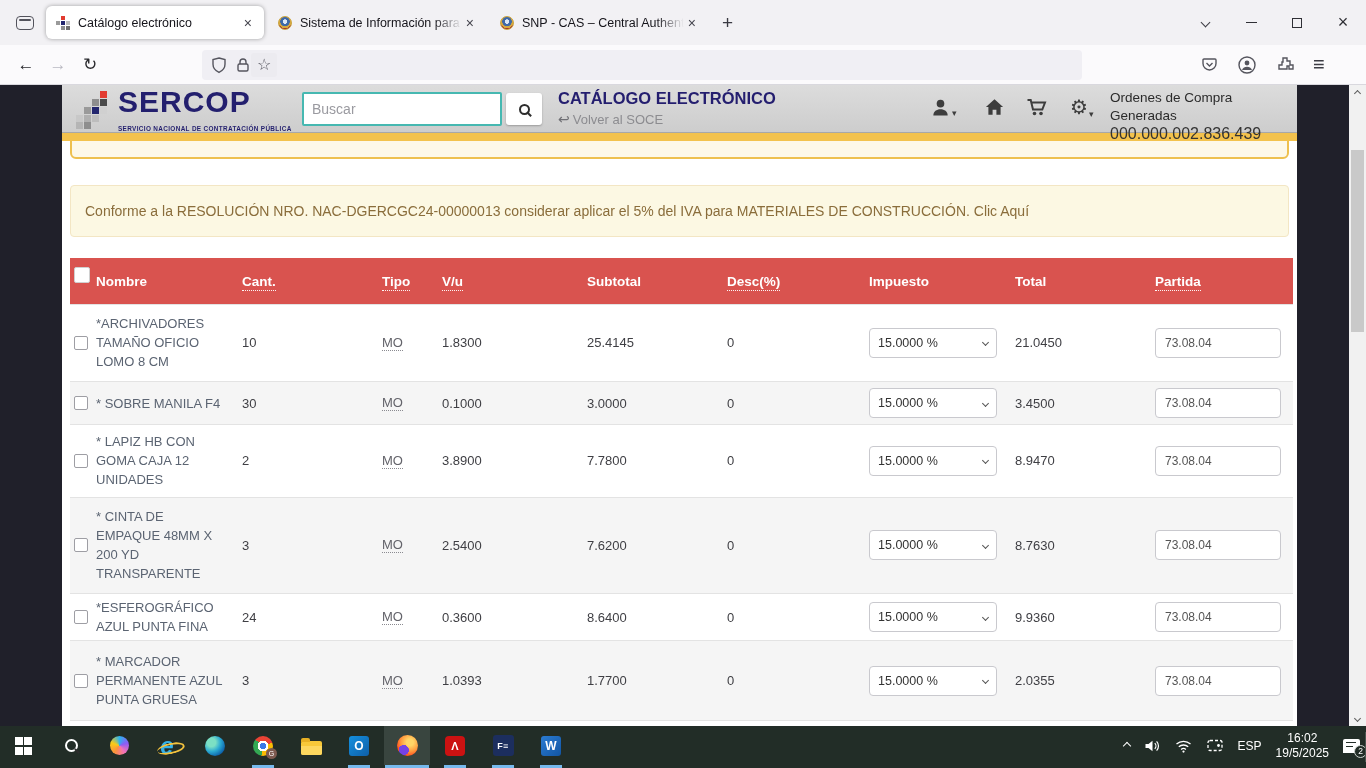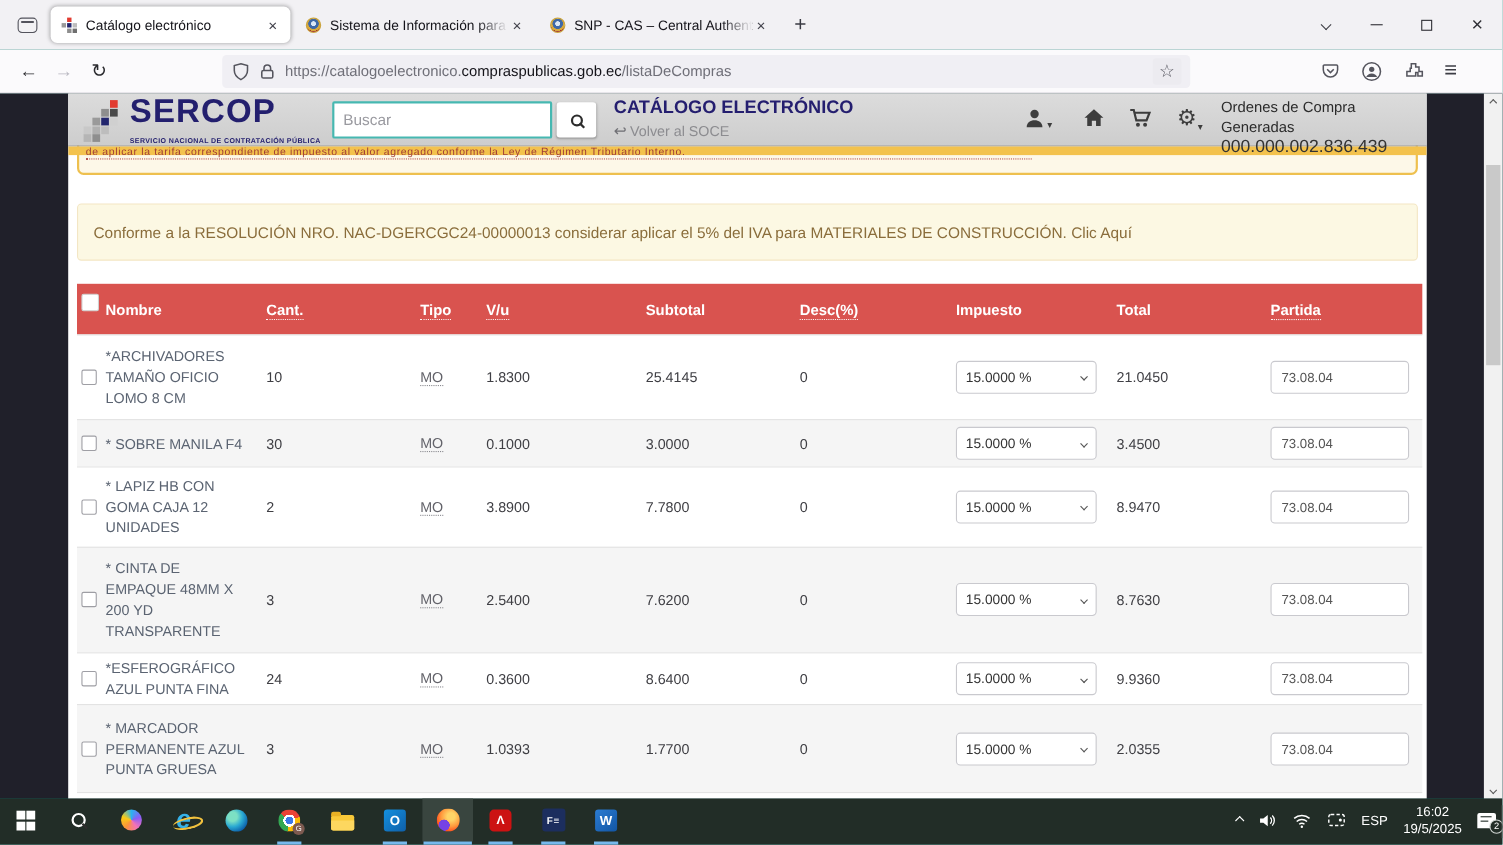--- a/index.html
+++ b/index.html
@@ -202,21 +202,20 @@
     <span class="navbtn">↻</span>
 
     <div class="urlbar">
       <svg width="18" height="18" viewBox="0 0 18 18">
         <path d="M9 2l6 1.6v4.6c0 4.2-3 6.7-6 8.2-3-1.5-6-4-6-8.2V3.6z" fill="none" stroke="#55555e" stroke-width="1.4"></path>
       </svg>
       <svg width="16" height="18" viewBox="0 0 16 18" style="margin-left:7px">
         <rect x="3" y="8" width="10" height="7" rx="1.5" fill="none" stroke="#55555e" stroke-width="1.4"></rect>
         <path d="M5 8V6a3 3 0 0 1 6 0v2" fill="none" stroke="#55555e" stroke-width="1.4"></path>
       </svg>
-      <span class="url-text"><span class="url-dim">https://catalogoelectronico.</span><span class="url-host">compraspublicas.gob.ec</span><span class="url-dim">/listaDeCompras</span></span>
       <span class="star">☆</span>
     </div>
 
     <div class="tbicons">
       <svg width="19" height="19" viewBox="0 0 19 19">
         <path d="M4 4h11c.6 0 1 .4 1 1v3.5a6.5 6.5 0 0 1-13 0V5c0-.6.4-1 1-1z" fill="none" stroke="#55555e" stroke-width="1.4"></path>
         <path d="M6.5 8l3 3 3-3" fill="none" stroke="#55555e" stroke-width="1.4"></path>
       </svg>
       <svg width="20" height="20" viewBox="0 0 20 20">
         <circle cx="10" cy="10" r="8" fill="none" stroke="#55555e" stroke-width="1.4"></circle>
@@ -228,21 +227,20 @@
       </svg>
       <span class="menu-glyph">≡</span>
     </div>
   </div>
 
   <div class="viewport">
     <div class="page">
 
       <div class="notice1"></div>
       <div class="gold-band"></div>
-      <span class="notice1-text">de aplicar la tarifa correspondiente de impuesto al valor agregado conforme la Ley de Régimen Tributario Interno.</span>
 
       <div class="site-header">
         <span class="logo-mosaic">
           <i style="left:0;top:24px;background:#c8c8c8"></i>
             <i style="left:8px;top:16px;background:#9a9a9a"></i>
           <i style="left:8px;top:24px;background:#b0b0b0"></i>
             <i style="left:16px;top:8px;background:#8e8e8e"></i>
           <i style="left:24px;top:0;background:#e23b30"></i>
             <i style="left:16px;top:16px;background:#23266e"></i>
           <i style="left:24px;top:8px;background:#4a4a4a"></i>

